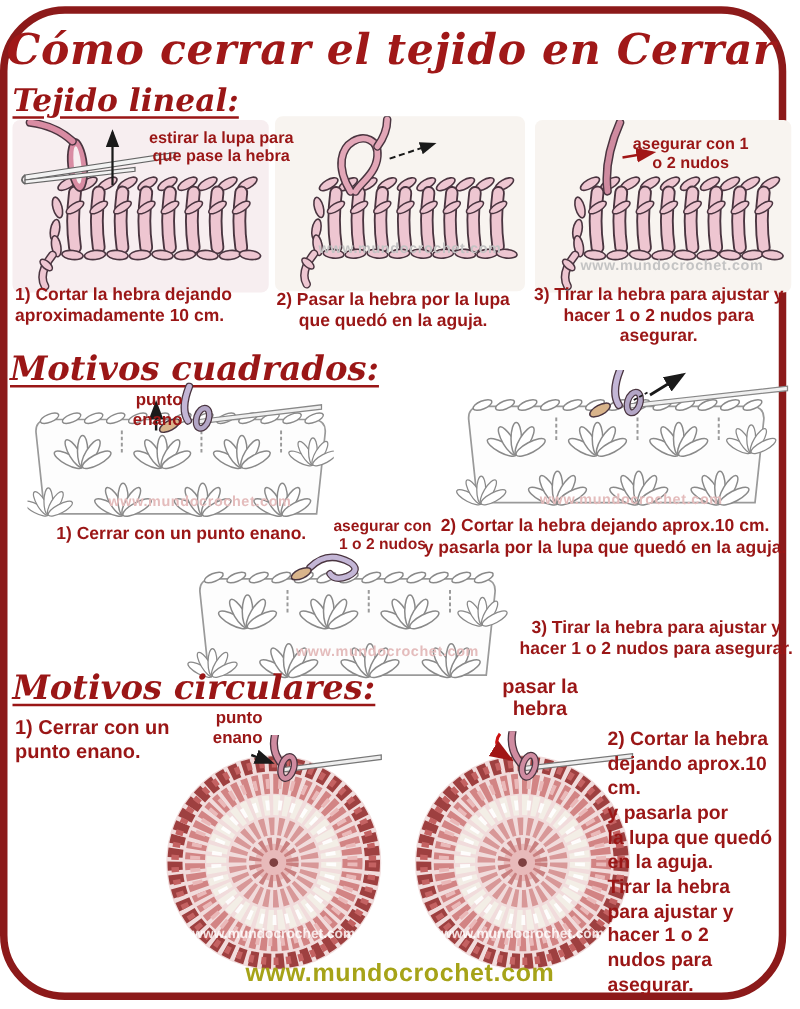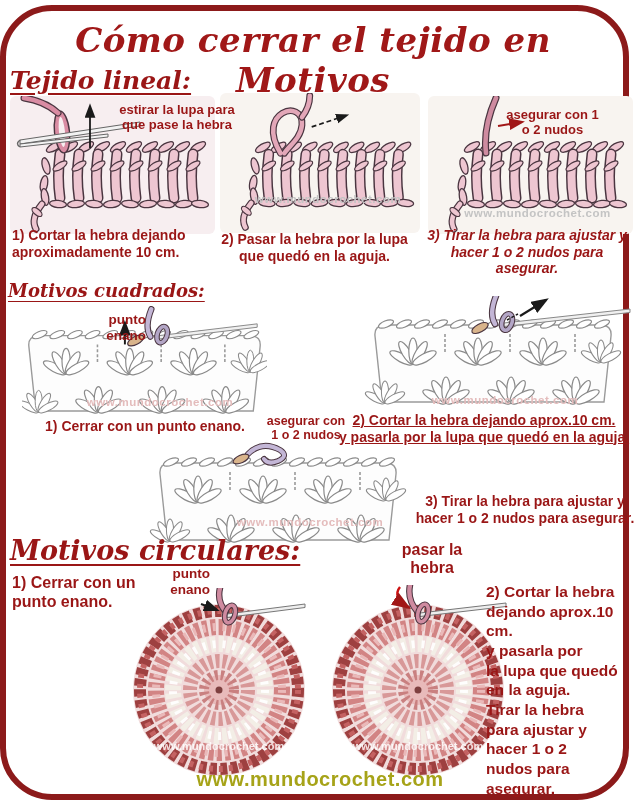--- a/index.html
+++ b/index.html
@@ -6,21 +6,21 @@
   .poster{position:relative;width:640px;height:807px;background:#ffffff;overflow:hidden;
           font-family:"Liberation Sans",sans-serif;}
   .frame{position:absolute;left:0;top:5px;width:629px;height:795px;border:6px solid #8c1a1a;
          border-radius:52px;box-sizing:border-box;pointer-events:none;}
   .title{position:absolute;left:0;right:14px;top:20px;text-align:center;
          font-family:"DejaVu Serif",serif;font-style:italic;font-weight:bold;
          font-size:34px;color:#a01818;letter-spacing:.5px;}
   .sec{position:absolute;font-family:"DejaVu Serif",serif;font-style:italic;font-weight:bold;
        color:#9a1616;text-decoration:underline;text-underline-offset:4px;}
   #h-linear{left:10px;top:66px;font-size:25px;}
-  #h-squares{left:8px;top:280px;font-size:18px;}
+  #h-squares{left:8px;top:280px;font-size:27px;}
   #h-circles{left:10px;top:535px;font-size:27px;}
   .panel{position:absolute;}
   .panel svg{display:block;width:100%;height:100%;}
   .tint1{background:#f7eef0;border-radius:6px;}
   .tint2{background:#f8f4f0;border-radius:6px;}
   .caption{position:absolute;font-weight:bold;color:#9a1616;font-size:14px;line-height:1.18;}
   .center{text-align:center;}
   .right{text-align:right;}
   .annotation{position:absolute;font-weight:bold;color:#9a1616;font-size:13px;line-height:1.15;}
   .wm{position:absolute;font-size:11.5px;font-weight:bold;letter-spacing:.5px;text-align:center;}
@@ -133,21 +133,21 @@
         <circle r="46" fill="none" stroke="#ffffff" stroke-width="8" stroke-dasharray="3 7" opacity=".9"></circle>
         <circle r="29" fill="none" stroke="#d89898" stroke-width="14" stroke-dasharray="4 3"></circle>
         <circle r="15" fill="#e8baba" stroke="#c98080" stroke-width="10" stroke-dasharray="3 3"></circle>
         <circle r="3.5" fill="#7e4040"></circle>
       </g>
     </defs>
   </svg>
 
   <div class="frame"></div>
 
-  <div class="title">Cómo cerrar el tejido en Motivos</div>
+  <div class="title">Cómo cerrar el tejido en Cerrar</div>
 
   <div class="sec" id="h-linear">Tejido lineal:</div>
 
   <div class="panel tint1" style="left:10px;top:96px;width:205px;height:138px;">
     <svg viewBox="0 0 205 138">
       <use href="#fabric"></use>
       <g>
         <ellipse cx="52" cy="36" rx="7.5" ry="21" fill="#d98ca3" stroke="#4a3540" stroke-width="1.4" transform="rotate(-6 52 36)"></ellipse>
         <ellipse cx="52" cy="36" rx="3" ry="15" fill="#f7eef0" transform="rotate(-6 52 36)"></ellipse>
       </g>
@@ -185,21 +185,21 @@
   </div>
 
   <div class="annotation center" style="left:118px;top:103px;width:118px;">estirar la lupa para que pase la hebra</div>
   <div class="annotation center" style="left:505px;top:108px;width:95px;">asegurar con 1 o 2 nudos</div>
 
   <div class="wm wm-gray" style="left:238px;top:193px;width:180px;">www.mundocrochet.com</div>
   <div class="wm wm-gray" style="left:450px;top:207px;width:175px;">www.mundocrochet.com</div>
 
   <div class="caption" style="left:12px;top:227px;width:200px;">1) Cortar la hebra dejando aproximadamente 10 cm.</div>
   <div class="caption center" style="left:212px;top:231px;width:205px;">2) Pasar la hebra por la lupa que quedó en la aguja.</div>
-  <div class="caption center" style="left:418px;top:227px;width:218px;font-style:italic;">3) Tirar la hebra para ajustar y hacer 1 o 2 nudos para asegurar.</div>
+  <div class="caption center" style="left:418px;top:227px;width:218px;">3) Tirar la hebra para ajustar y hacer 1 o 2 nudos para asegurar.</div>
 
   <div class="sec" id="h-squares">Motivos cuadrados:</div>
 
   <div class="panel" style="left:22px;top:306px;width:245px;height:118px;">
     <svg viewBox="0 0 250 118">
       <g transform="translate(0,8)">
         <use href="#lace"></use>
         <path d="M132,-6 C128,4 126,14 131,22" stroke="#4a3540" stroke-width="6.5" fill="none" stroke-linecap="round"></path>
         <path d="M132,-6 C128,4 126,14 131,22" stroke="#c3b6d6" stroke-width="4.4" fill="none" stroke-linecap="round"></path>
         <g>
@@ -245,21 +245,21 @@
   </div>
 
   <div class="annotation right" style="left:84px;top:312px;width:62px;font-size:13.5px;">punto enano</div>
   <div class="annotation center" style="left:262px;top:414px;width:88px;font-size:12.5px;">asegurar con 1 o 2 nudos</div>
 
   <div class="wm wm-pink" style="left:70px;top:396px;width:180px;">www.mundocrochet.com</div>
   <div class="wm wm-pink" style="left:420px;top:394px;width:170px;">www.mundocrochet.com</div>
   <div class="wm wm-pink" style="left:225px;top:516px;width:170px;">www.mundocrochet.com</div>
 
   <div class="caption center" style="left:35px;top:418px;width:220px;">1) Cerrar con un punto enano.</div>
-  <div class="caption center" style="left:330px;top:412px;width:308px;text-decoration:underline;">
+  <div class="caption center" style="left:330px;top:412px;width:308px;">
     <div>2) Cortar la hebra dejando aprox.10 cm.</div>
     <div>y pasarla por la lupa que quedó en la aguja.</div>
   </div>
   <div class="caption center" style="left:412px;top:493px;width:226px;">
     <div>3) Tirar la hebra para ajustar y</div>
     <div>hacer 1 o 2 nudos para asegurar.</div>
   </div>
 
   <div class="sec" id="h-circles">Motivos circulares:</div>
 

